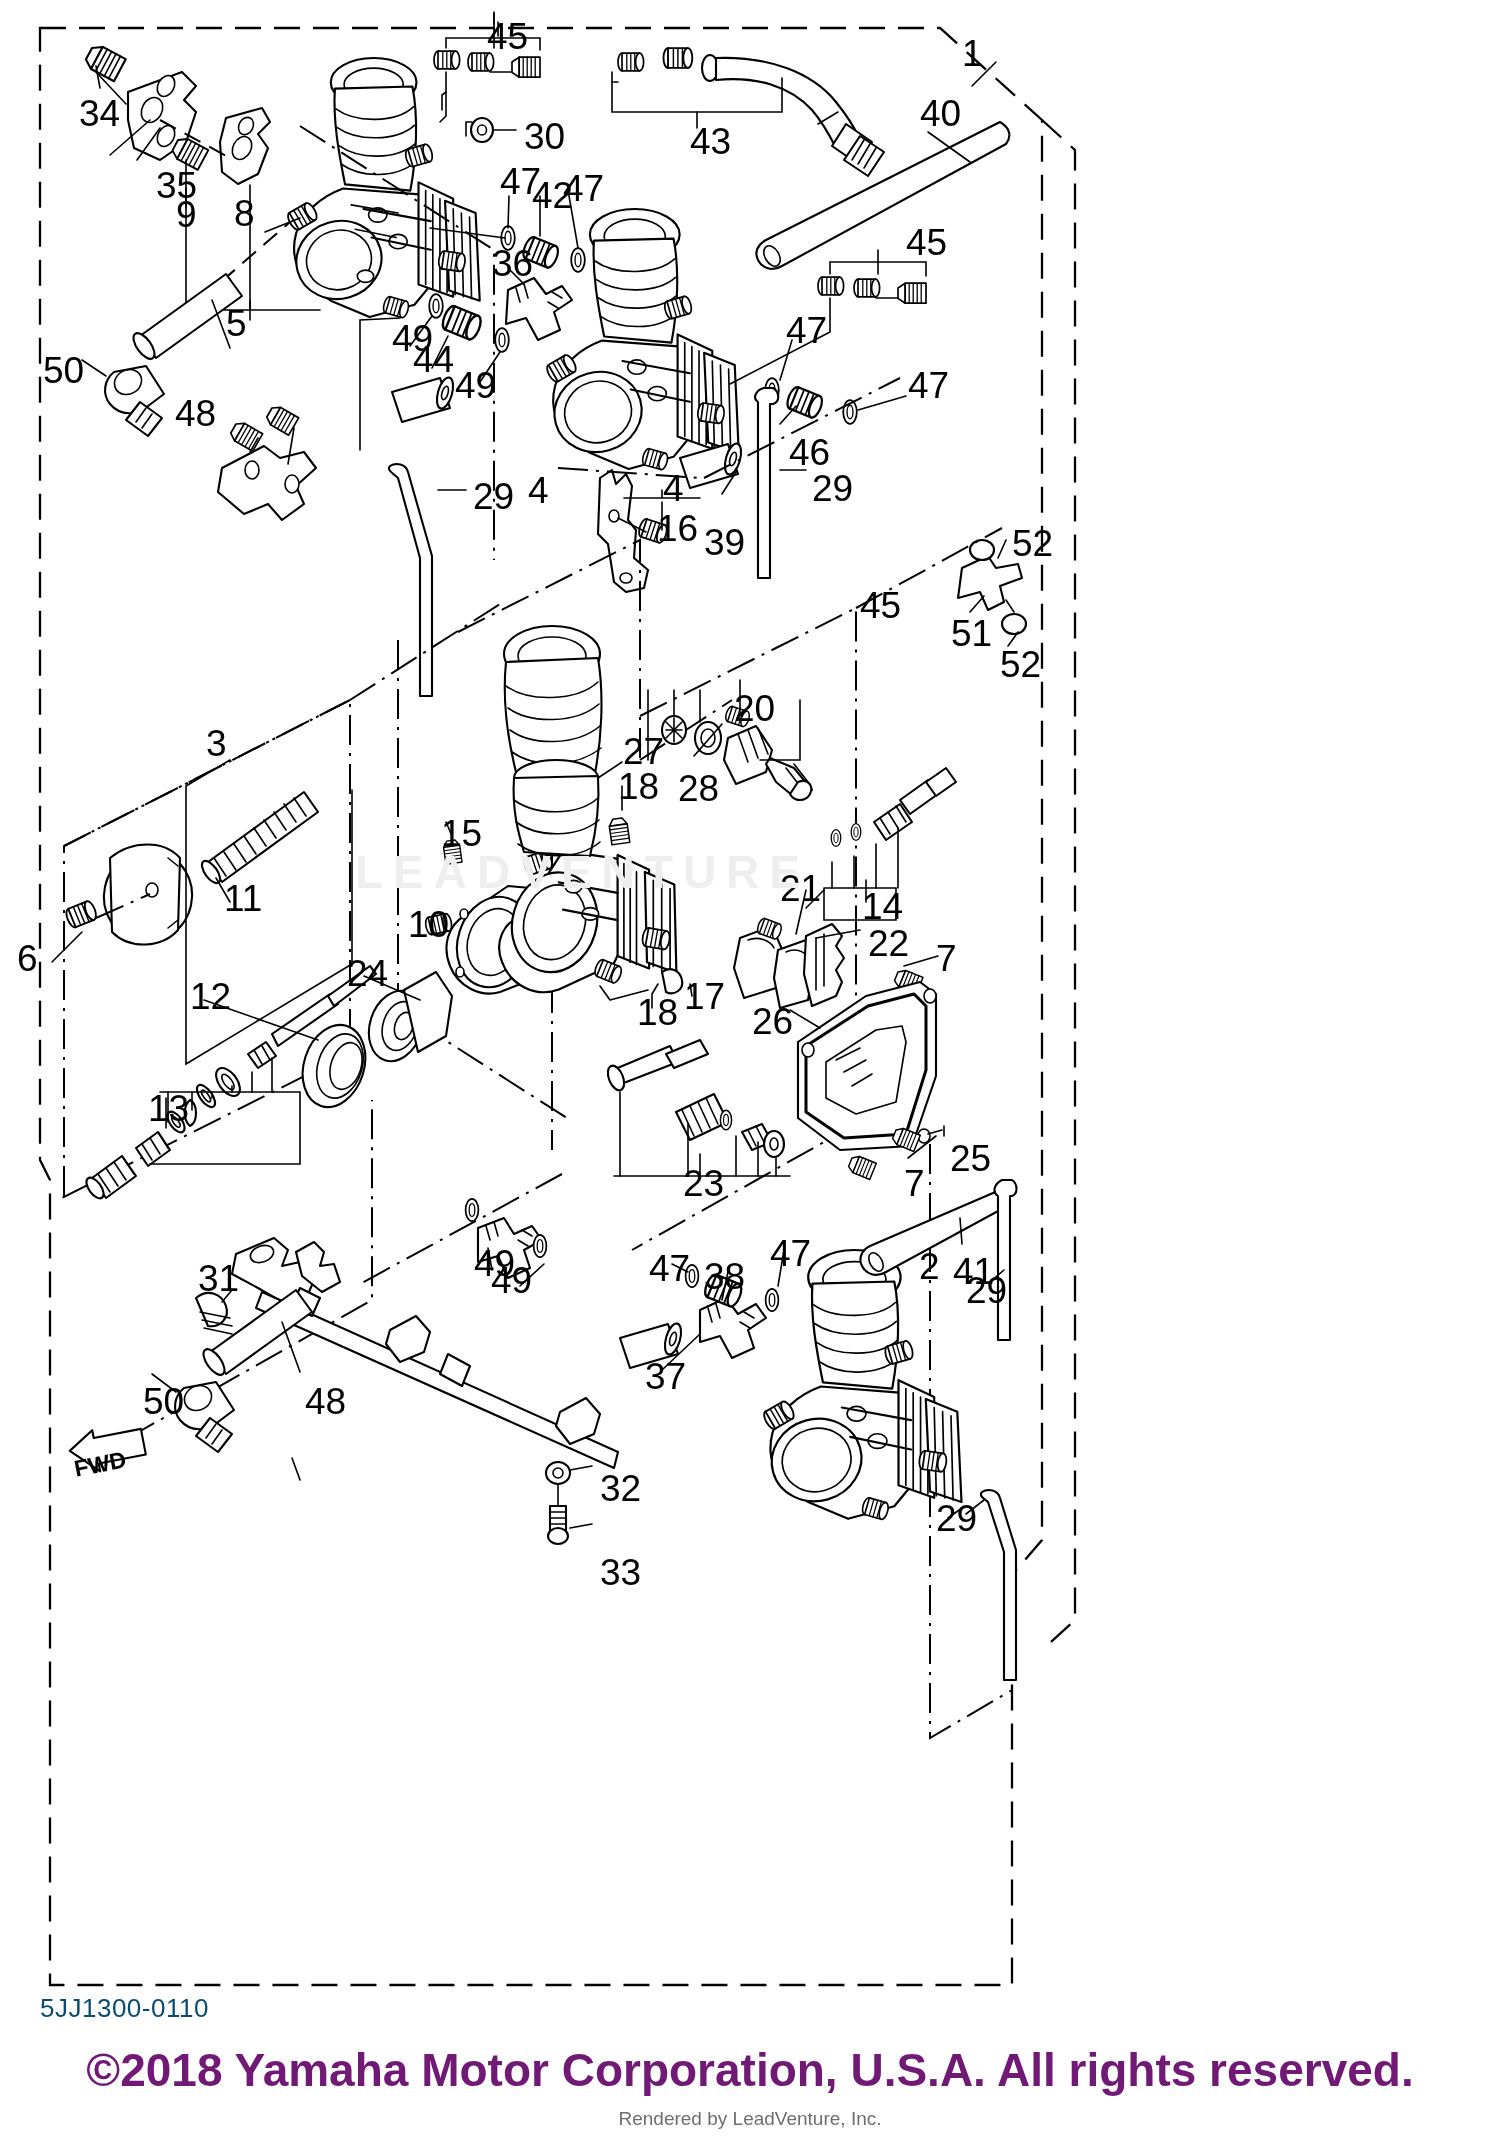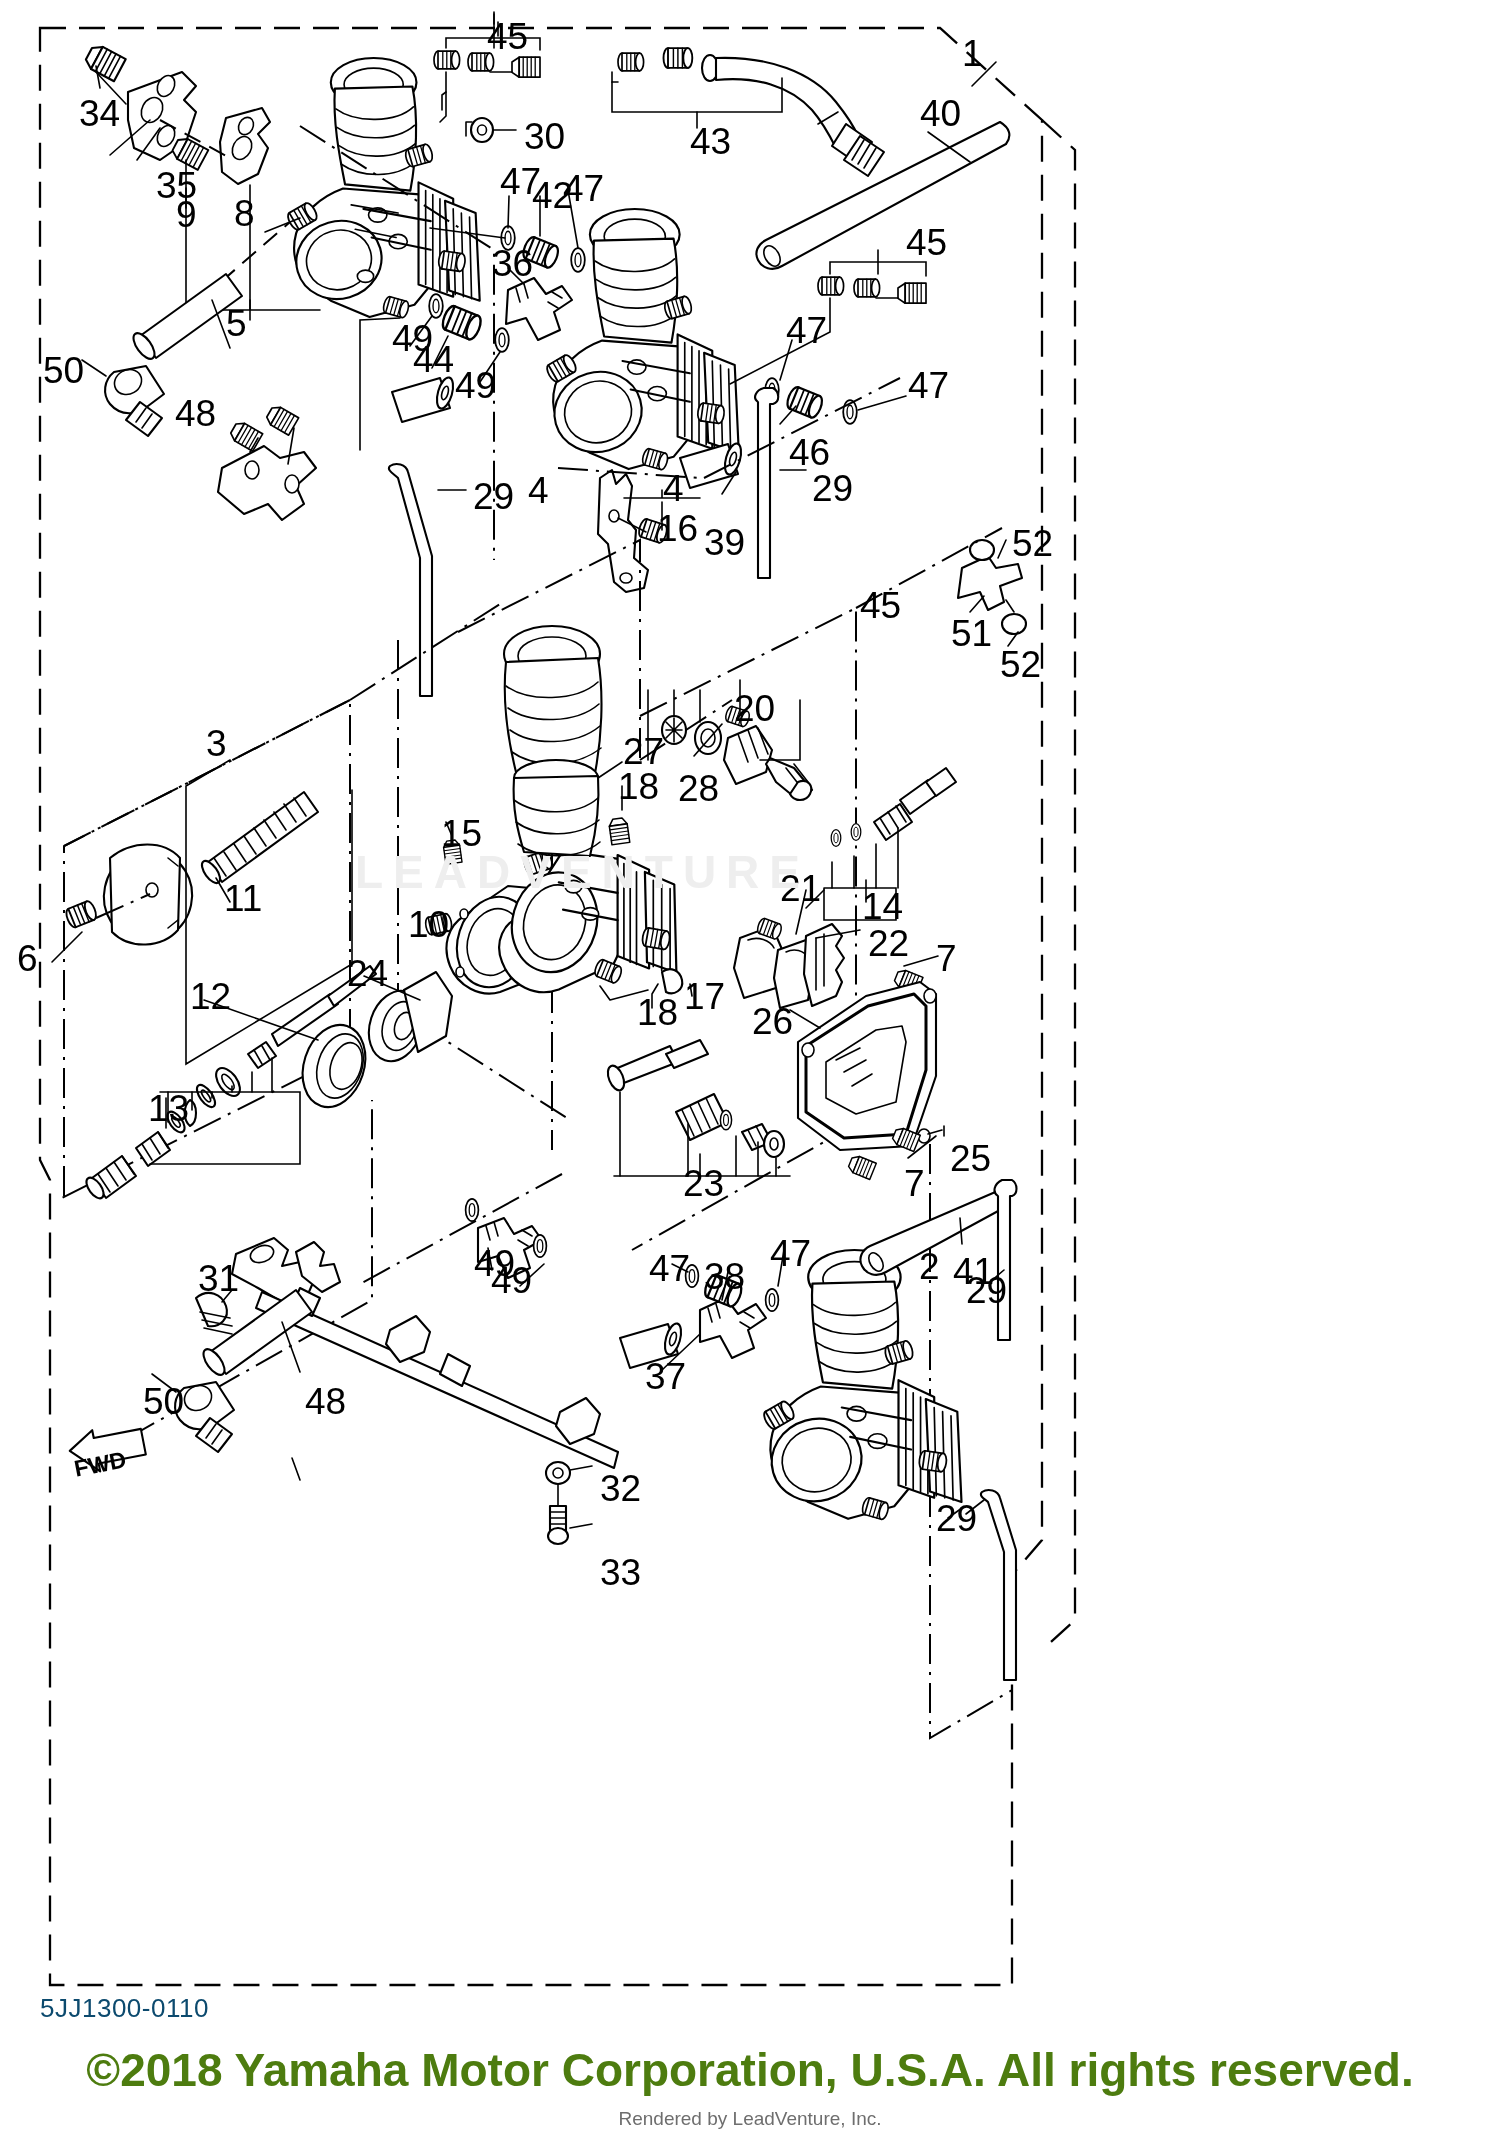--- a/index.html
+++ b/index.html
@@ -1,21 +1,21 @@
 <!DOCTYPE html>
 <html><head>
 <meta charset="utf-8">
 <style>
   html,body{margin:0;padding:0;background:#ffffff;}
   body{font-family:"Liberation Sans",sans-serif;}
   #page{position:relative;width:1500px;height:2146px;background:#fff;overflow:hidden;}
   #diagram{position:absolute;left:0;top:0;width:1500px;height:2146px;}
   .callout{position:absolute;font-family:"Liberation Sans",sans-serif;font-size:37px;font-weight:400;color:#000;line-height:1;white-space:nowrap;}
   #partno{position:absolute;left:40px;top:1993px;font-size:26px;letter-spacing:0.5px;color:#0c4a6e;}
-  #copyright{position:absolute;left:0;top:2043px;width:1500px;text-align:center;font-size:46px;font-weight:bold;color:#4d7c0f;white-space:nowrap;}
+  #copyright{position:absolute;left:0;top:2043px;width:1500px;text-align:center;font-size:46px;font-weight:bold;color:#701a75;white-space:nowrap;}
   #rendered{position:absolute;left:0;top:2108px;width:1500px;text-align:center;font-size:19px;color:#6e6e6e;white-space:nowrap;}
   #watermark{position:absolute;left:355px;top:845px;width:420px;text-align:center;font-size:46px;letter-spacing:10px;color:#eeeeee;font-weight:bold;white-space:nowrap;pointer-events:none;}
   .fwd-label{position:absolute;font-size:23px;font-weight:bold;color:#000;transform:rotate(-11deg);}
 </style>
 </head>
 <body>
 
 <div id="page">
 
   <svg id="diagram" viewBox="0 0 1500 2146">

